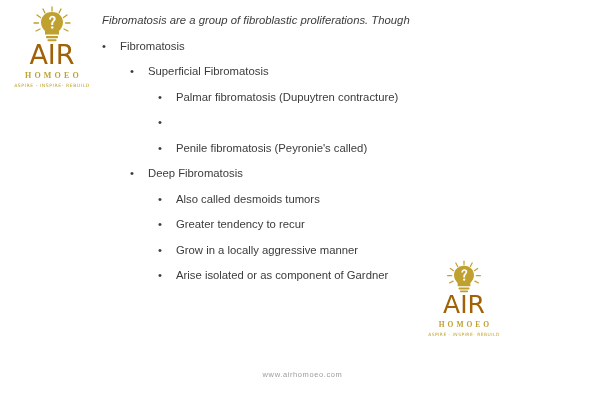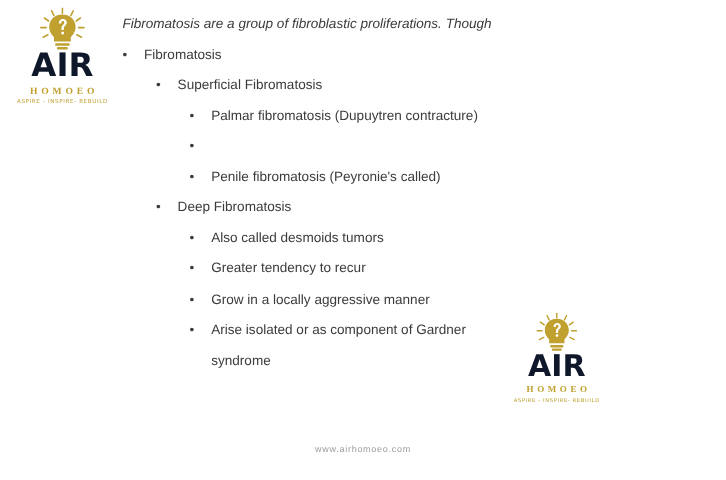--- a/index.html
+++ b/index.html
@@ -42,22 +42,22 @@
   .logo-bulb {
     width: 100%;
     display: flex;
     justify-content: center;
   }
   .logo-main .logo-bulb svg { width: 44px; height: 38px; }
   .logo-watermark .logo-bulb svg { width: 40px; height: 35px; }
 
   .logo-air {
     font-family: "DejaVu Sans", sans-serif;
-    font-weight: bold;
-    color: #0f172a;
+    font-weight: normal;
+    color: #a16207;
     line-height: 1;
     letter-spacing: 0px;
   }
   .logo-main .logo-air { font-size: 27px; margin-top: -3px; }
   .logo-watermark .logo-air { font-size: 25px; margin-top: -3px; }
 
   .logo-homoeo {
     font-family: Liberation Serif, serif;
     font-weight: bold;
     color: #c0a02f;
@@ -220,20 +220,17 @@
         <span class="bullet-text">Greater tendency to recur</span>
       </div>
       <div class="bullet-row lvl3">
         <span class="bullet-dot">•</span>
         <span class="bullet-text">Grow in a locally aggressive manner</span>
       </div>
       <div class="bullet-row lvl3">
         <span class="bullet-dot">•</span>
         <span class="bullet-text">Arise isolated or as component of Gardner</span>
       </div>
-      <div class="bullet-row continuation">
-        <span class="bullet-text">syndrome</span>
-      </div>
     </div>
 
 </div>
 
 <div class="footer">www.airhomoeo.com</div>
 
 </body></html>

